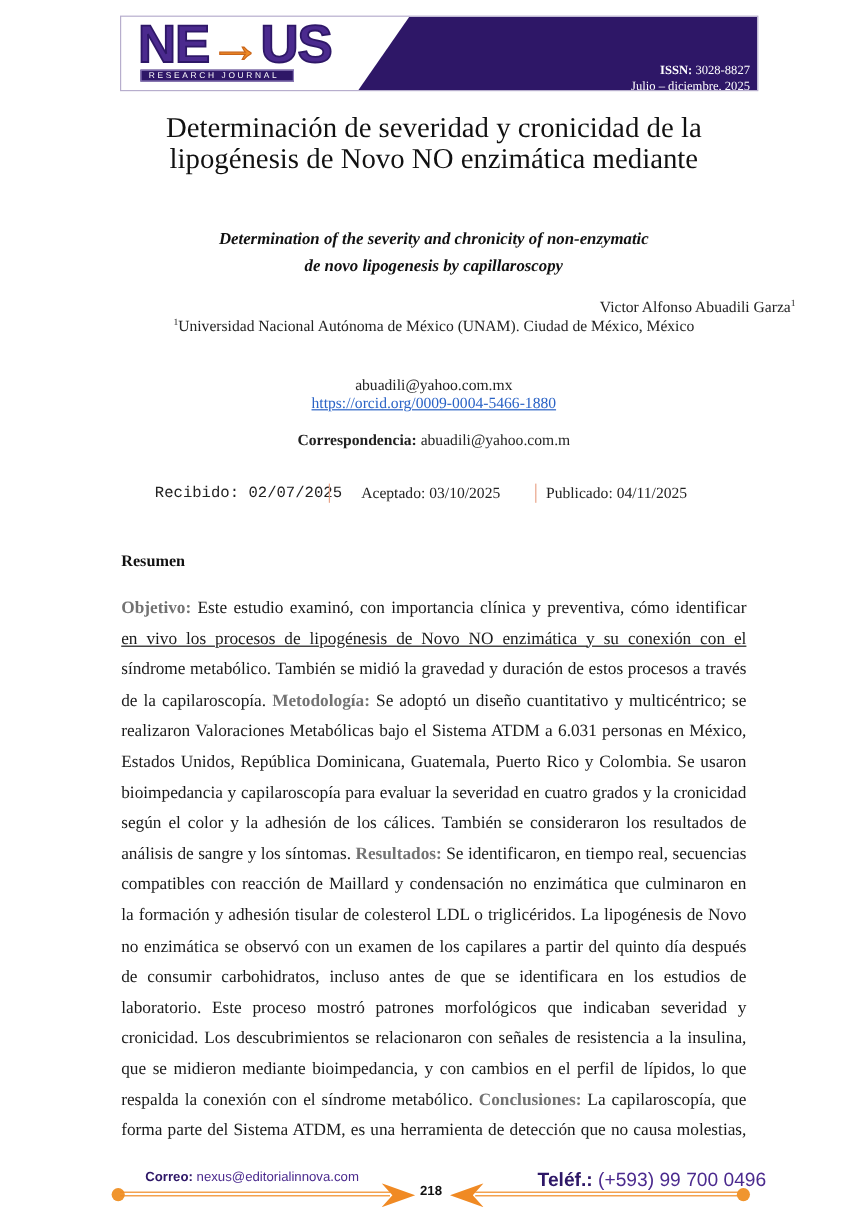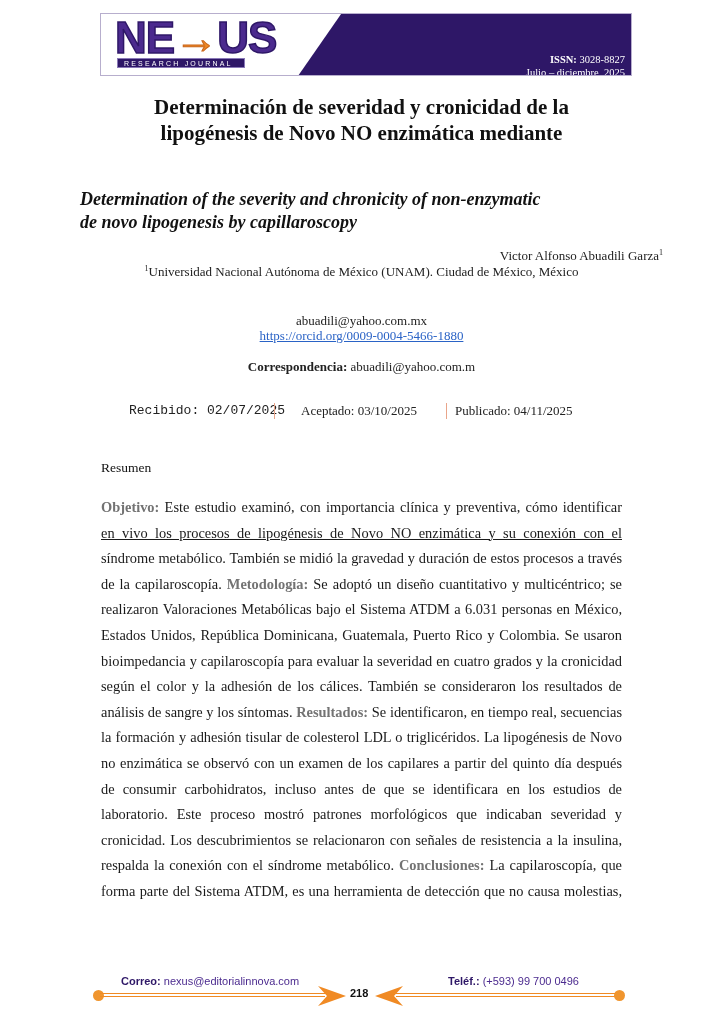--- a/index.html
+++ b/index.html
@@ -33,52 +33,52 @@
     }
     .banner-info {
       position: absolute; right: 6px; top: 4px; text-align: right; color: #fff;
       font-family: Liberation Serif, serif; font-size: 10.5px; line-height: 13px; margin-top: 35px;
     }
     .banner-info b { font-weight: bold; }
     .banner-info .doi-link { color: #fff; text-decoration: underline; font-weight: bold; }
 
     .title {
       position: absolute; left: 80px; width: 563px; top: 94px; text-align: center;
-      font-weight: bold; font-size: 21px; line-height: 26px; color: #111;
+      font-weight: normal; font-size: 24px; line-height: 26px; color: #111;
     }
     .subtitle {
-      position: absolute; left: 80px; width: 563px; top: 188px; text-align: left;
-      font-weight: bold; font-style: italic; font-size: 18px; line-height: 23px; color: #111;
+      position: absolute; left: 80px; width: 563px; top: 188px; text-align: center;
+      font-weight: bold; font-style: italic; font-size: 14px; line-height: 23px; color: #111;
     }
     .center-line {
       position: absolute; left: 60px; width: 603px; text-align: center; font-size: 13px; color: #222;
     }
     .center-line sup { font-size: 8px; vertical-align: 5px; }
     .orcid { color: #2a63c6; text-decoration: underline; }
     .dates {
       position: absolute; left: 0; width: 723px; top: 403px; font-size: 13px; color: #222;
     }
     .dates span { position: absolute; white-space: nowrap; }
     .sep { position: absolute; width: 1px; height: 16px; background: #e9a58a; top: 0px; }
     .heading {
-      position: absolute; left: 101px; top: 460px; font-weight: normal; font-size: 13.5px; color: #111;
+      position: absolute; left: 101px; top: 460px; font-weight: bold; font-size: 13.5px; color: #111;
     }
     .abstract {
       position: absolute; left: 101px; width: 521px; top: 495px;
       font-size: 14.4px; line-height: 25.6px; text-align: justify; color: #1a1a1a;
     }
     .abstract .line { display: block; text-align: justify; text-align-last: justify; white-space: nowrap; }
     .abstract b { color: #737373; }
 
     .footer {
       position: absolute; left: 0; top: 975px; width: 723px; height: 40px;
       font-family: "Liberation Sans", sans-serif;
     }
     .footer-email { position: absolute; left: 121px; top: 0px; font-size: 11px; color: #4b2a8e; }
-    .footer-phone { position: absolute; left: 448px; top: 0px; font-size: 11px; color: #4b2a8e; }
+    .footer-phone { position: absolute; left: 448px; top: 0px; font-size: 16px; color: #4b2a8e; }
     .footer b { color: #2e1767; }
     .fline {
       position: absolute; height: 4px; top: 18px;
       border-top: 1px solid #f08a24; border-bottom: 1px solid #f08a24; box-sizing: border-box;
     }
     .dot { position: absolute; width: 11px; height: 11px; border-radius: 50%; background: #f0952e; top: 15px; }
     .arrow { position: absolute; top: 11px; }
     .page-num {
       position: absolute; left: 350px; top: 12px; font-size: 11px; font-weight: bold; color: #111;
     }
@@ -135,25 +135,27 @@
 <div class="abstract" id="abstract">
     <span class="line" style="white-space: normal;"><b>Objetivo:</b><span> Este estudio examinó, con importancia clínica y preventiva, cómo identificar</span></span>
     <span class="line" style="white-space: normal; text-decoration: underline;"><span>en vivo los procesos de lipogénesis de Novo NO enzimática y su conexión con el</span></span>
     <span class="line" style="white-space: normal;"><span>síndrome metabólico. También se midió la gravedad y duración de estos procesos a través</span></span>
     <span class="line" style="white-space: normal;"><span>de la capilaroscopía. </span><b>Metodología:</b><span> Se adoptó un diseño cuantitativo y multicéntrico; se</span></span>
     <span class="line" style="white-space: normal;"><span>realizaron Valoraciones Metabólicas bajo el Sistema ATDM a 6.031 personas en México,</span></span>
     <span class="line" style="white-space: normal;"><span>Estados Unidos, República Dominicana, Guatemala, Puerto Rico y Colombia. Se usaron</span></span>
     <span class="line" style="white-space: normal;"><span>bioimpedancia y capilaroscopía para evaluar la severidad en cuatro grados y la cronicidad</span></span>
     <span class="line" style="white-space: normal;"><span>según el color y la adhesión de los cálices. También se consideraron los resultados de</span></span>
     <span class="line" style="white-space: normal;"><span>análisis de sangre y los síntomas. </span><b>Resultados:</b><span> Se identificaron, en tiempo real, secuencias</span></span>
+    <span class="line" style="white-space: normal;"><span>compatibles con reacción de Maillard y condensación no enzimática que culminaron en</span></span>
     <span class="line" style="white-space: normal;"><span>la formación y adhesión tisular de colesterol LDL o triglicéridos. La lipogénesis de Novo</span></span>
     <span class="line" style="white-space: normal;"><span>no enzimática se observó con un examen de los capilares a partir del quinto día después</span></span>
     <span class="line" style="white-space: normal;"><span>de consumir carbohidratos, incluso antes de que se identificara en los estudios de</span></span>
     <span class="line" style="white-space: normal;"><span>laboratorio. Este proceso mostró patrones morfológicos que indicaban severidad y</span></span>
     <span class="line" style="white-space: normal;"><span>cronicidad. Los descubrimientos se relacionaron con señales de resistencia a la insulina,</span></span>
+    <span class="line" style="white-space: normal;"><span>que se midieron mediante bioimpedancia, y con cambios en el perfil de lípidos, lo que</span></span>
     <span class="line" style="white-space: normal;"><span>respalda la conexión con el síndrome metabólico. </span><b>Conclusiones:</b><span> La capilaroscopía, que</span></span>
     <span class="line" style="white-space: normal;"><span>forma parte del Sistema ATDM, es una herramienta de detección que no causa molestias,</span></span>
   </div>
 
 <div class="footer">
   <div class="footer-email">
     <b>Correo:</b> <span>nexus@editorialinnova.com</span>
   </div>
   <div class="footer-phone">
     <b>Teléf.:</b> <span>(+593) 99 700 0496</span>

